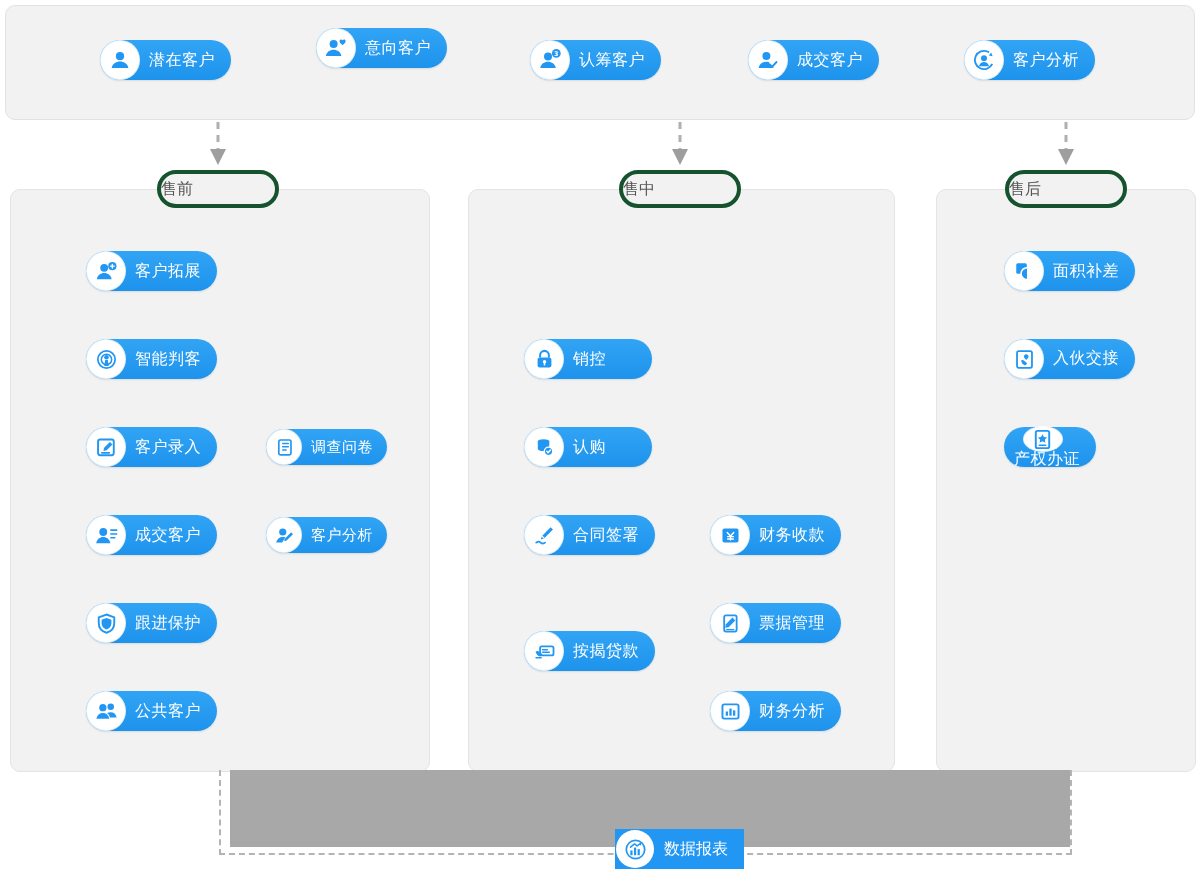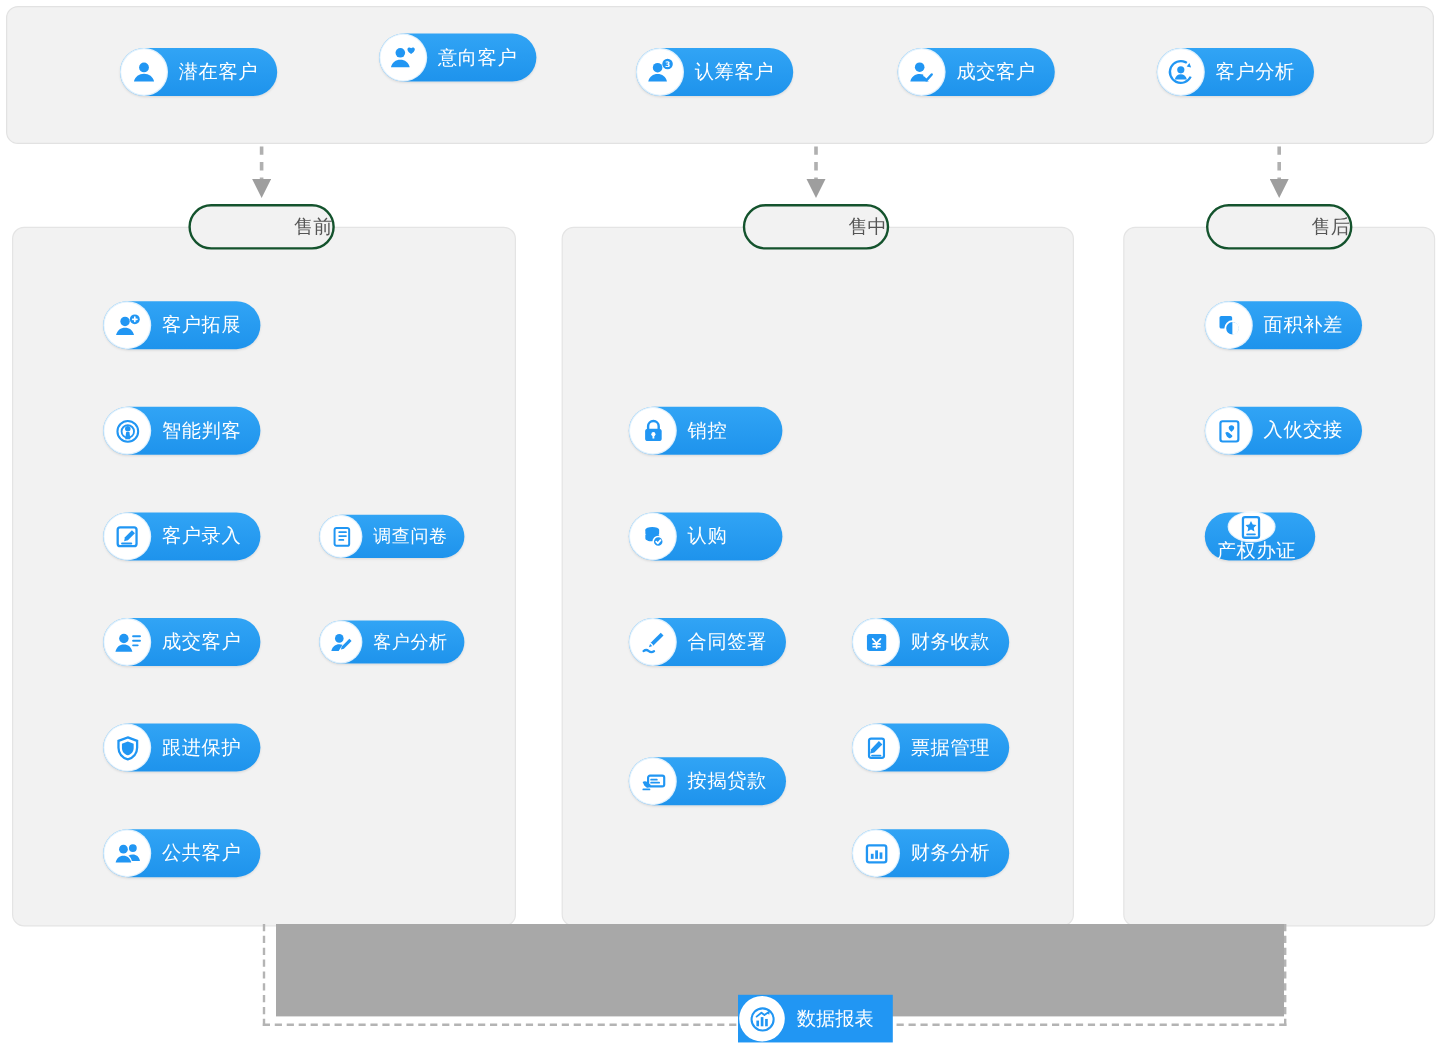--- a/index.html
+++ b/index.html
@@ -64,23 +64,23 @@
   .panel {
     position: absolute;
     background: #f2f2f2;
     border: 1px solid #e4e4e4;
     border-radius: 10px;
   }
   .panel-tab {
     position: absolute;
     height: 38px;
     background: #f2f2f2;
-    border: 2px solid #14532d;
+    border: 4px solid #14532d;
     border-radius: 19px;
-    display: flex; align-items: center; justify-content: flex-end;
+    display: flex; align-items: center; justify-content: flex-start;
     color: #555555;
     font-size: 16px;
     z-index: 6;
   }
 
   
   #report-dashed {
     position: absolute;
     left: 219px; top: 770px;
     width: 853px; height: 85px;

